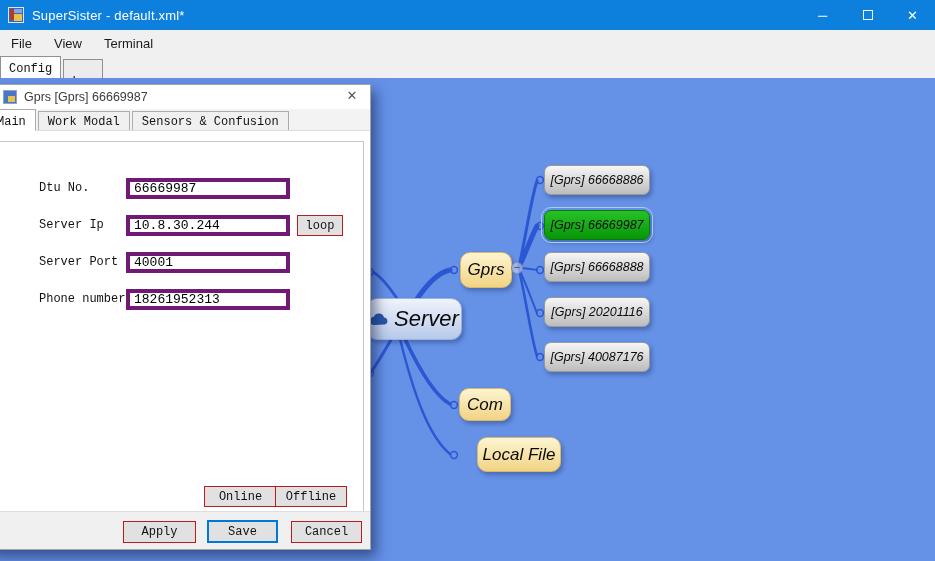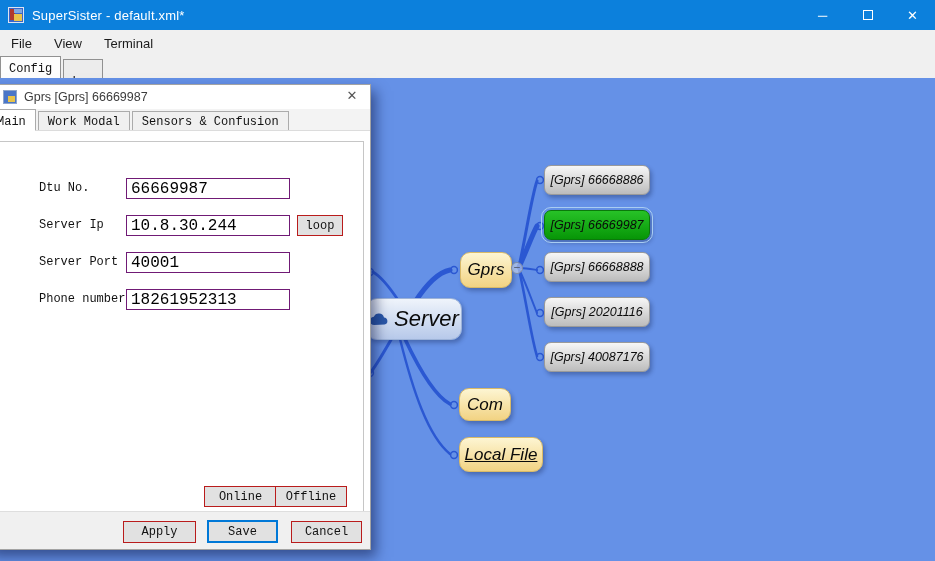--- a/index.html
+++ b/index.html
@@ -48,21 +48,21 @@
   .node-root {
     left:366px; top:220px; width:96px; height:42px; border-radius:11px;
     background:linear-gradient(#eff4fb,#b7c9ea); border:1px solid #9db3d8;
     font-size:22px; gap:5px;
   }
   .node-branch {
     background:linear-gradient(#fdf5d2,#f2d383); border:1px solid #d9ba68; font-size:17px;
   }
   .node-gprs  { left:460px; top:174px; width:52px; height:36px; }
   .node-com   { left:459px; top:310px; width:52px; height:33px; }
-  .node-local { left:459px; top:359px; width:84px; height:35px;text-decoration:underline; }
+  .node-local { left:477px; top:359px; width:84px; height:35px; }
   .leaf {
     left:544px; width:106px; height:30px; font-size:12.5px; border-radius:7px;
     background:linear-gradient(#f7f7f7,#bcbcbc); border:1px solid #9a9a9a;
   }
   .leaf.selected {
     background:linear-gradient(#27c227,#079607); border:1px solid #0a7a0a;
     outline:1px solid #a9cdf2; outline-offset:2px;
   }
   .collapse-icon {
     position:absolute; z-index:2; left:511px; top:184px; width:12px; height:12px;
@@ -89,22 +89,22 @@
   .dlg-tab { padding:3px 9px; height:19px; background:#f0f0f0; border:1px solid #ababab;
     border-bottom:none; margin-right:2px; white-space:nowrap; }
   .dlg-tab.active { background:#fff; height:22px; padding-top:5px; position:relative; z-index:2;
     border-bottom:1px solid #fff; margin-bottom:-1px; }
   .dlg-page { position:absolute; left:0; top:46px; right:0; height:382px; background:#fff; }
   .dlg-panel { position:absolute; left:-1px; top:10px; width:378px; height:371px;
     background:#fff; border:1px solid #c6c6c6; }
   .form-row { position:absolute; left:0; width:100%; height:21px; }
   .form-label { position:absolute; left:52px; top:3px; }
   .form-input { position:absolute; left:139px; top:0; width:164px; height:21px;
-    border:1px solid #701a75; background:#fff; padding:0 4px;
-    font-family:"Liberation Mono","DejaVu Sans Mono",monospace; font-size:16px; }
+    border:4px solid #701a75; background:#fff; padding:0 4px;
+    font-family:"Liberation Mono","DejaVu Sans Mono",monospace; font-size:13px; }
   .btn { background:#e1e1e1; border:1px solid #b91c1c; text-align:center;
     font-family:"Liberation Mono","DejaVu Sans Mono",monospace; font-size:12px; color:#111;
     display:flex; align-items:center; justify-content:center; }
   .btn-loop { position:absolute; left:310px; top:0; width:46px; height:21px; }
   .btn-online  { position:absolute; left:217px; top:344px; width:73px; height:21px; }
   .btn-offline { position:absolute; left:288px; top:344px; width:72px; height:21px; }
   .dlg-footer { position:absolute; left:0; bottom:0; right:0; height:38px; background:#f0f0f0;
     border-top:1px solid #dedede; }
   .btn-apply  { position:absolute; left:136px; top:9px; width:73px; height:22px; }
   .btn-save   { position:absolute; left:220px; top:8px; width:71px; height:23px;

